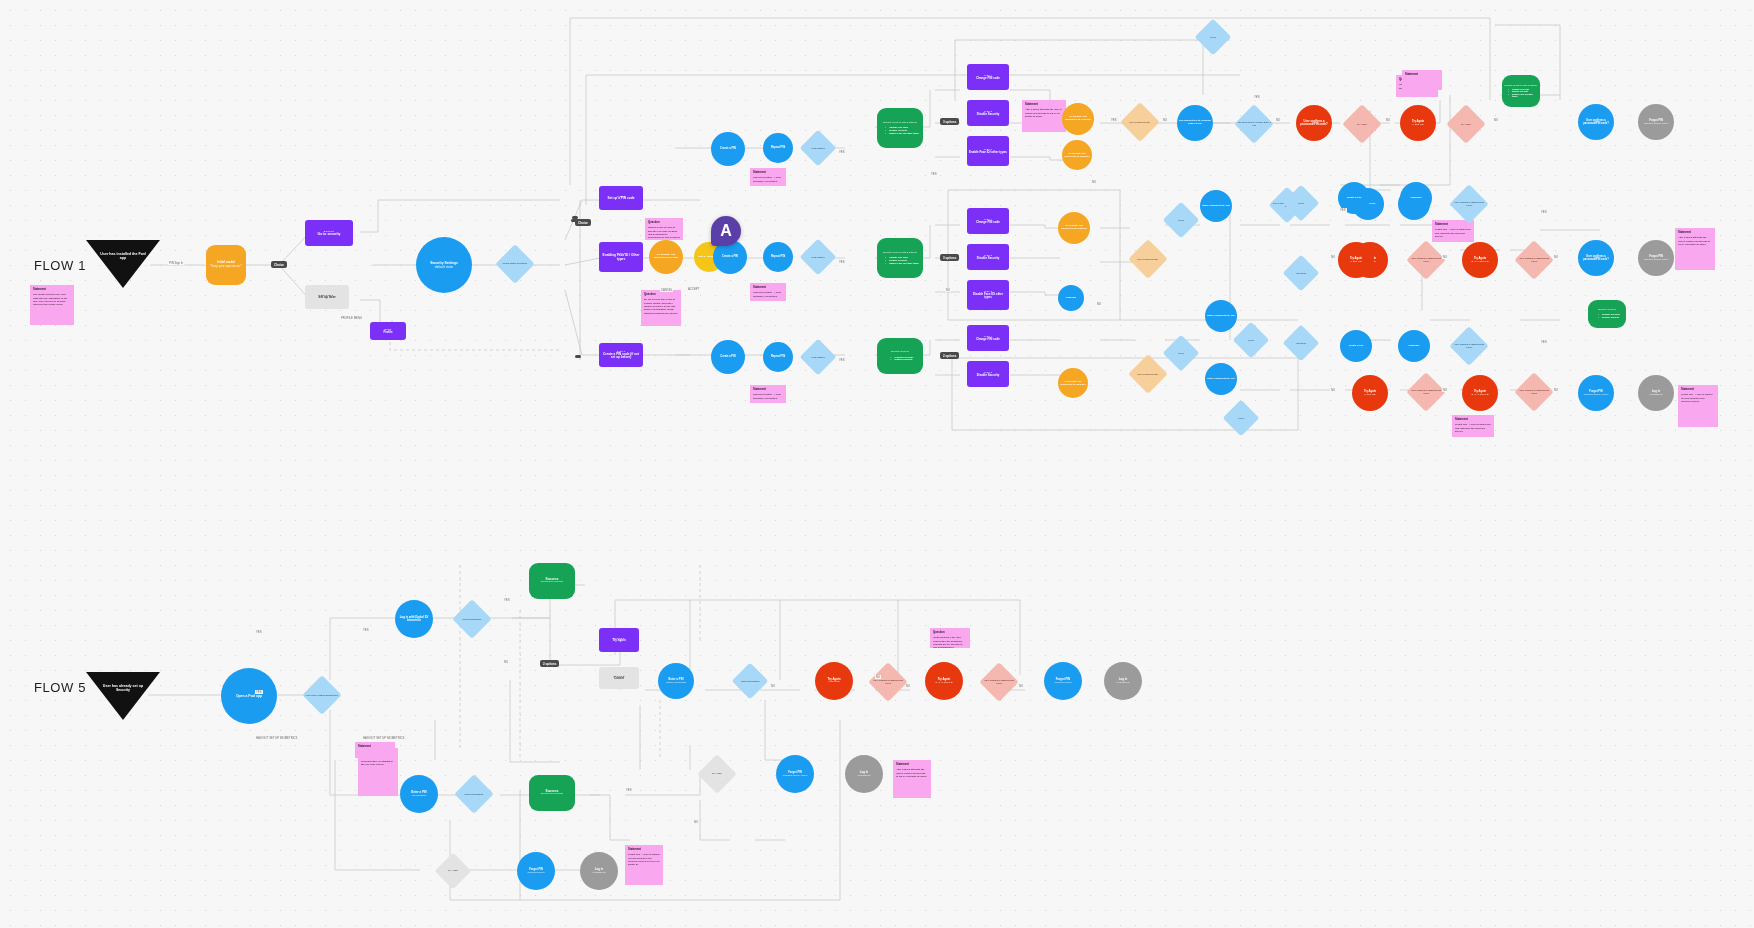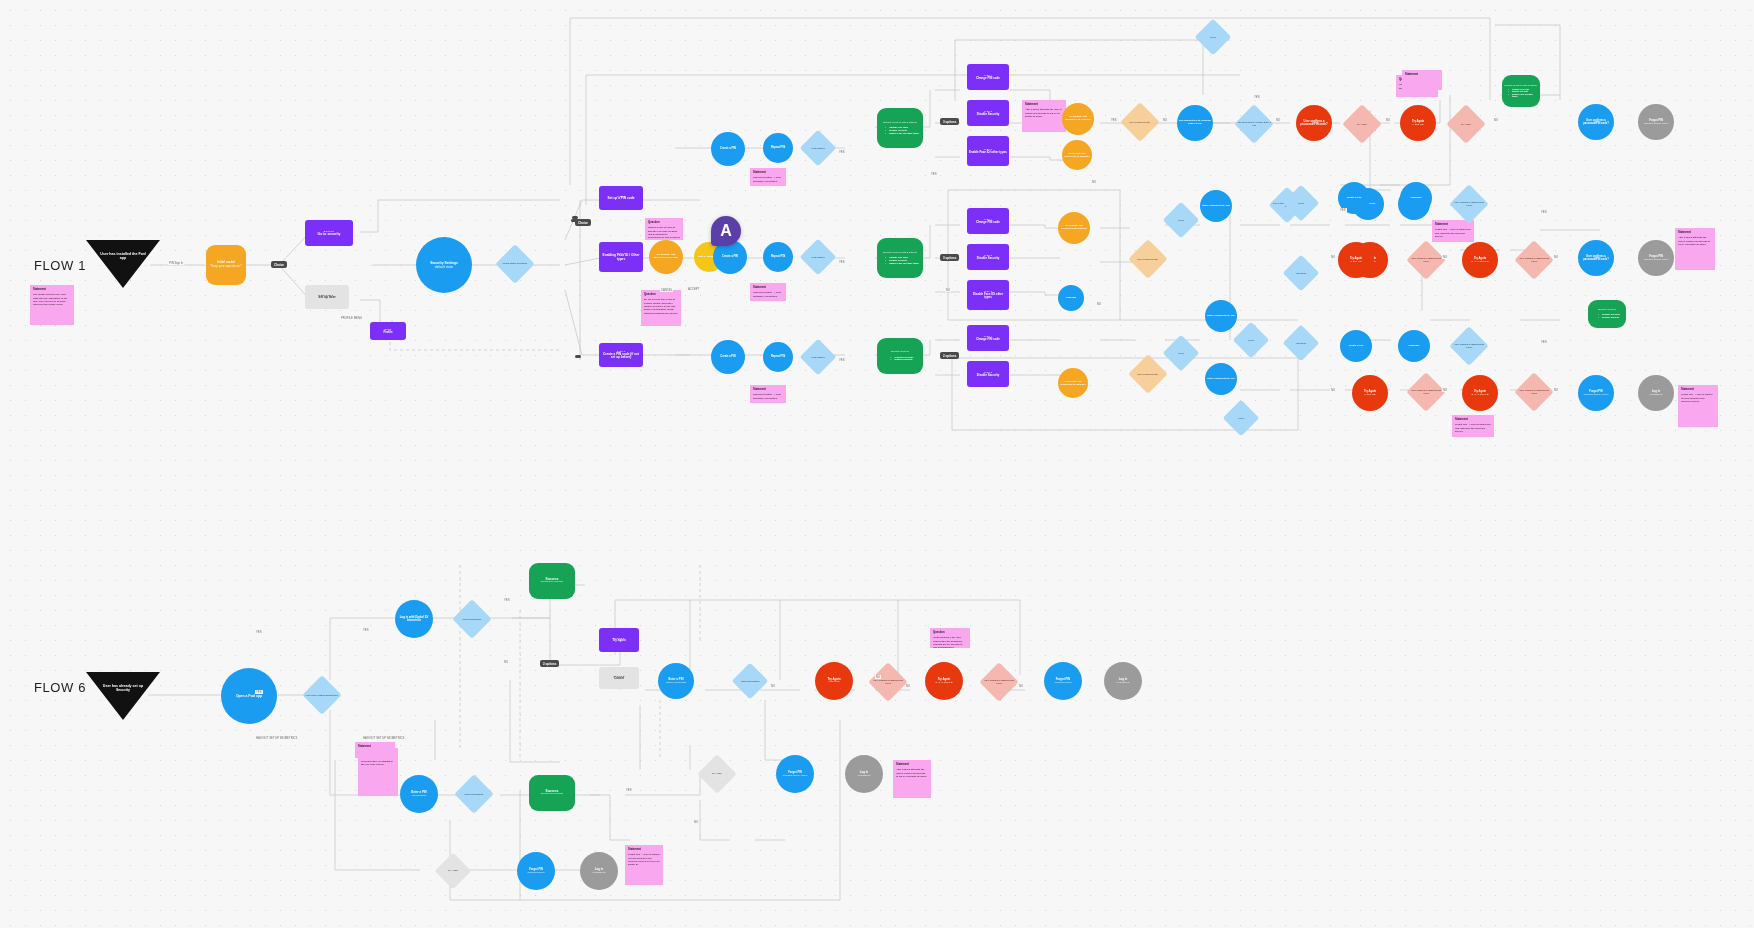--- a/index.html
+++ b/index.html
@@ -274,21 +274,21 @@
     <g stroke="#c9c9c9" stroke-width="0.8" fill="none" stroke-dasharray="3 3">
       <path d="M390 330 L390 350 L560 350"></path>
       <path d="M520 610 L520 760"></path>
       <path d="M460 565 L460 750"></path>
       <path d="M660 700 L660 760"></path>
       <path d="M700 640 L700 565"></path>
     </g>
   </svg>
 
   <div class="flowlabel" style="left:34px; top:258px;">FLOW 1</div>
-  <div class="flowlabel" style="left:34px; top:680px;">FLOW 6</div>
+  <div class="flowlabel" style="left:34px; top:680px;">FLOW 5</div>
 
   <div class="tri" style="left:86px; top:240px;"></div>
   <div class="tri-label" style="left:97px; top:252px;">User has installed the Fwd app</div>
 
   <div class="note" style="left:30px; top:285px; width:44px; height:40px;">
     <span class="note-h">Statement</span>
     <p>The modal appears only once right after the installation of the app. User can set up Security later from the Profile menu.</p>
   </div>
   <div class="note" style="left:645px; top:218px; width:38px; height:22px;">
     <span class="note-h">Question</span>

